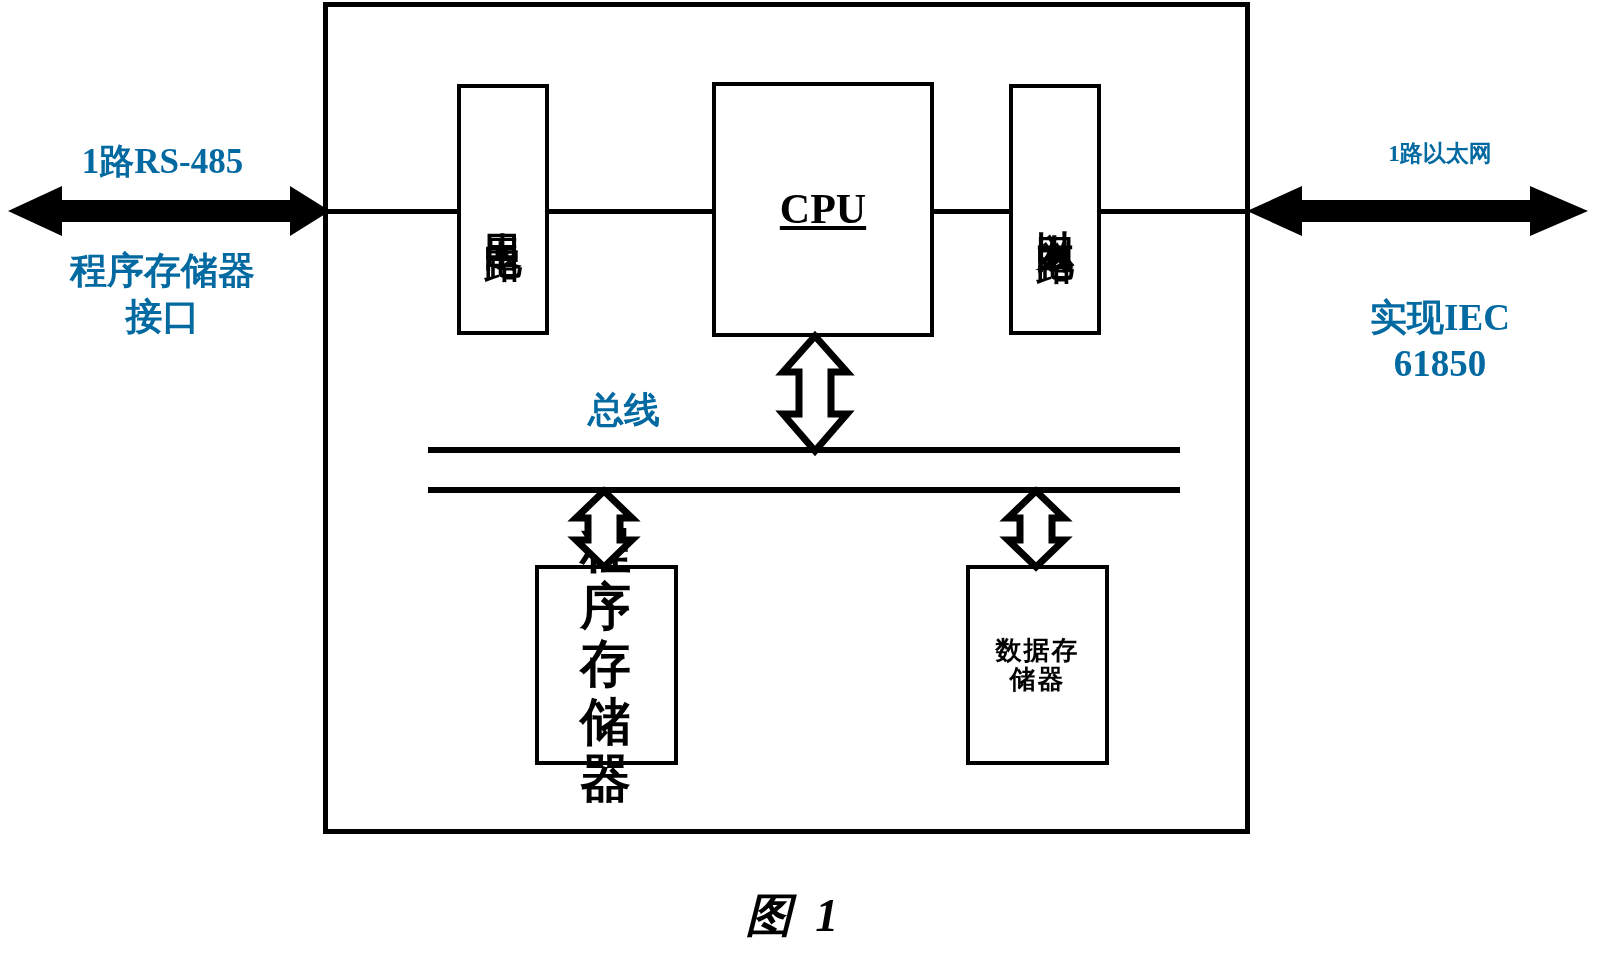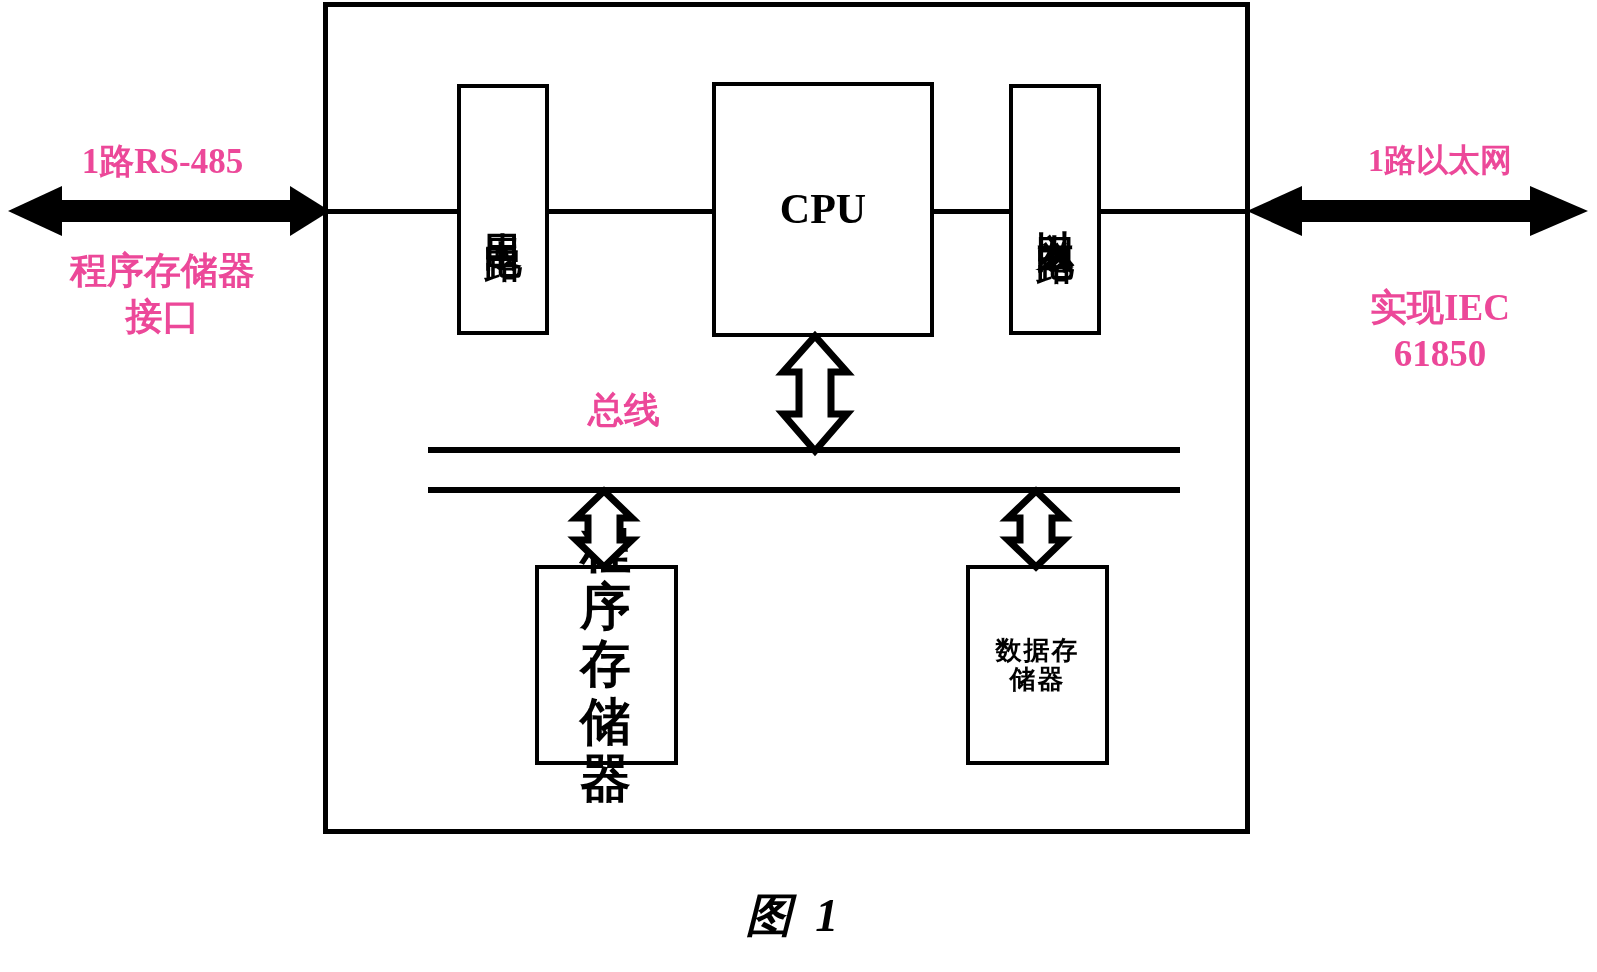--- a/index.html
+++ b/index.html
@@ -39,21 +39,21 @@
     text-align: center;
     line-height: 1.12;
   }
   .hline {
     position: absolute;
     background: #000;
   }
   .label {
     position: absolute;
     font-weight: bold;
-    color: #ec4899;
+    color: #0369a1;
     white-space: pre-line;
     text-align: center;
     line-height: 1.25;
   }
   svg.overlay {
     position: absolute;
     left: 0;
     top: 0;
     width: 1597px;
     height: 972px;
@@ -70,30 +70,30 @@
 
 <div id="canvas">
 
   <div class="box" style="left:323px; top:2px; width:927px; height:832px; border-width:5px;"></div>
 
   <div class="label" style="left:20px; top:140px; width:285px; font-size:35px;">1路RS-485</div>
 
   <div class="label" style="left:20px; top:248px; width:285px; font-size:37px;">程序存储器
 接口</div>
 
-  <div class="label" style="left:1290px; top:140px; width:300px; font-size:32px;">1路以太网</div>
+  <div class="label" style="left:1290px; top:140px; width:300px; font-size:23px;">1路以太网</div>
 
-  <div class="label" style="left:1290px; top:285px; width:300px; font-size:37px;font-family:Liberation Serif, serif;">实现IEC
+  <div class="label" style="left:1290px; top:295px; width:300px; font-size:37px;font-family:Liberation Serif, serif;">实现IEC
 61850</div>
 
   <div class="box" style="left:457px; top:84px; width:92px; height:251px;">
     <span class="vtext" style="font-size:38px;">串口电路</span>
   </div>
 
-  <div class="box" style="left:712px; top:82px; width:222px; height:255px;">
+  <div class="box" style="left:712px; top:82px; width:222px; height:255px;text-decoration:underline;">
     <span class="htext" style="font-size:42px;">CPU</span>
   </div>
 
   <div class="box" style="left:1009px; top:84px; width:92px; height:251px;">
     <span class="vtext" style="font-size:38px;">以太网电路</span>
   </div>
 
   <div class="box" style="left:535px; top:565px; width:143px; height:200px;">
     <span class="htext" style="font-size:51px; letter-spacing:2px; width:96px;">程序存储器</span>
   </div>

